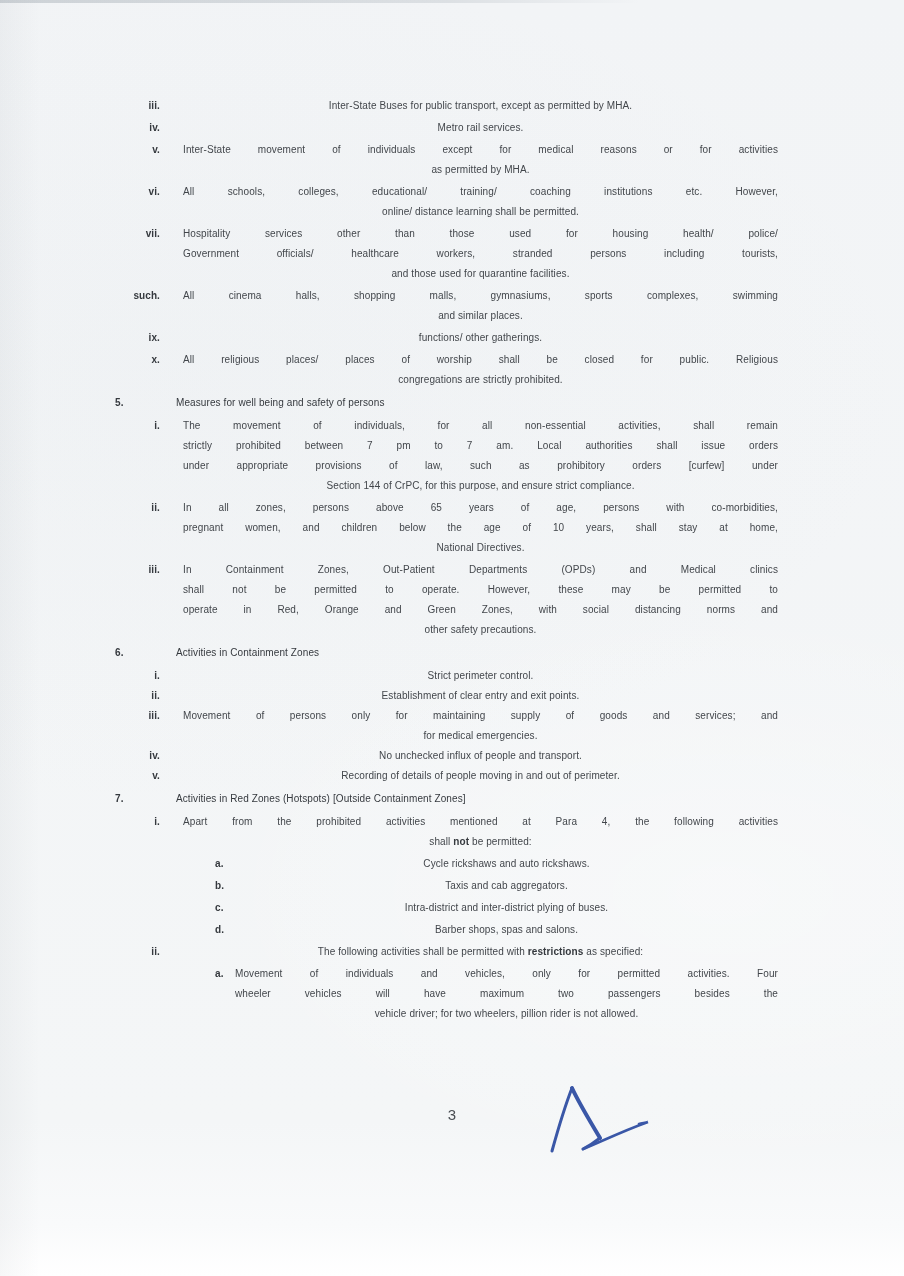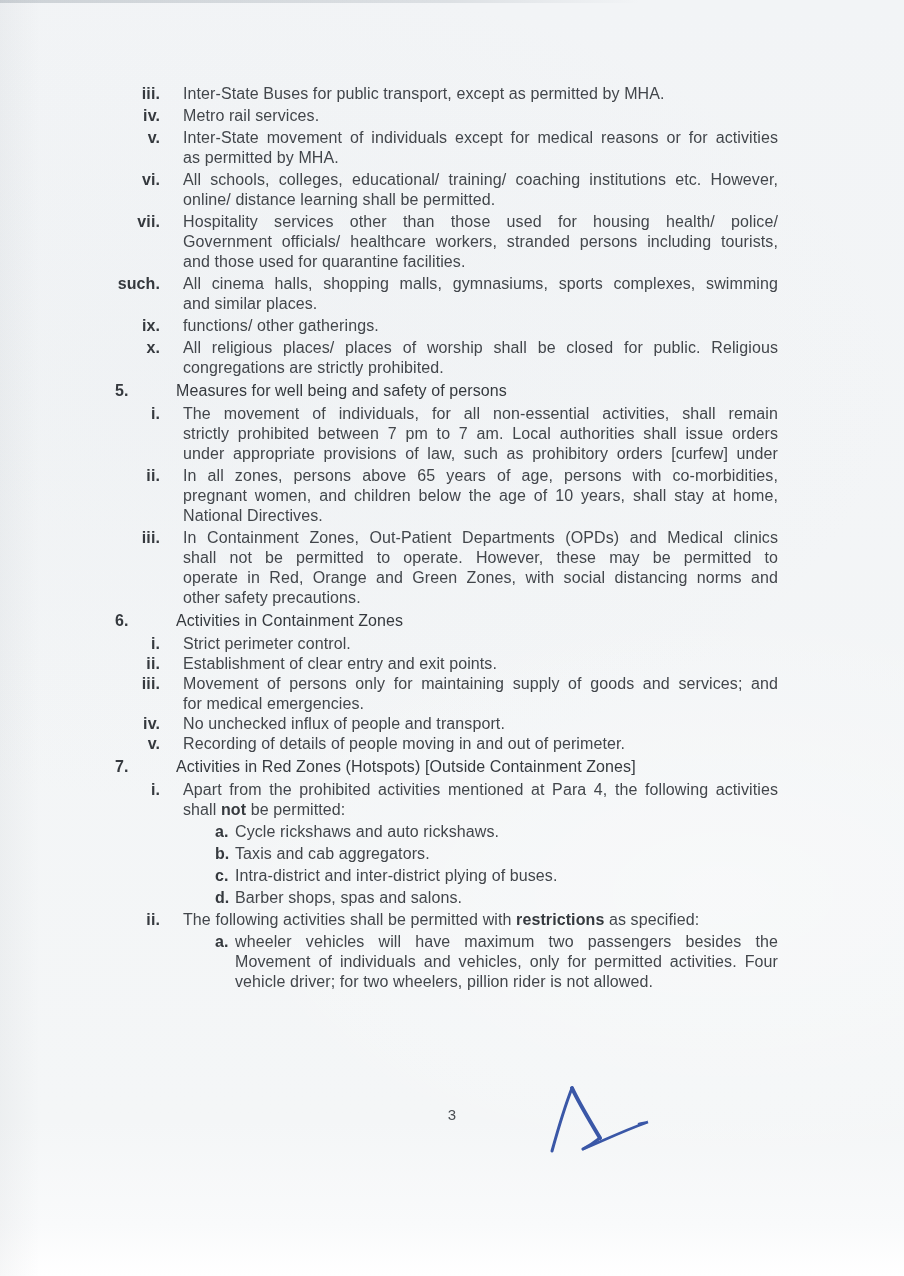--- a/index.html
+++ b/index.html
@@ -17,37 +17,37 @@
   }
   .scan-edge{
     position:absolute;top:0;left:0;height:3px;width:640px;
     background:linear-gradient(90deg, rgba(120,132,142,0.30), rgba(120,132,142,0.18) 70%, rgba(120,132,142,0) 100%);
   }
   .left-shade{
     position:absolute;top:0;left:0;bottom:0;width:40px;
     background:linear-gradient(90deg, rgba(90,100,110,0.05), rgba(0,0,0,0));
   }
   .content{
-    position:absolute;left:100px;top:84px;width:678px;
-    font-size:16px;line-height:20px;
+    position:absolute;left:100px;top:96px;width:678px;
+    font-size:10px;line-height:20px;
     letter-spacing:0.1px;
   }
   .row{display:flex;align-items:flex-start;}
   .row.roman{margin-bottom:2px;}
   .row.roman.tight{margin-bottom:0;}
   .row.section{margin-top:3px;margin-bottom:3px;}
   .row.letter{margin-bottom:2px;padding-left:115px;}
   .lbl{flex:none;font-weight:bold;color:#35393e;}
   .roman .lbl{width:60px;text-align:right;}
   .roman .txt{margin-left:23px;width:595px;}
   .section .lbl{width:60px;text-align:left;padding-left:15px;box-sizing:border-box;}
   .section .txt{margin-left:16px;font-weight:normal;color:#35393e;}
   .letter .lbl{width:20px;text-align:left;}
   .letter .txt{width:543px;}
-  .ln{min-height:20px;}
+  .ln{min-height:20px;text-align:center;}
   .ln.jl{text-align:justify;text-align-last:justify;}
   .ln b{color:#35393e;}
   .footer-pageno{
     position:absolute;left:0;top:1106px;width:904px;
     text-align:center;font-size:15px;color:#4a4e53;
   }
   .signature{
     position:absolute;left:536px;top:1080px;width:118px;height:76px;
   }
 </style>
@@ -118,20 +118,21 @@
         <div class="txt">
           <div class="ln">Measures for well being and safety of persons</div>
         </div>
       </div>
       <div class="row roman">
         <div class="lbl">i.</div>
         <div class="txt">
           <div class="ln jl">The movement of individuals, for all non-essential activities, shall remain</div>
           <div class="ln jl">strictly prohibited between 7 pm to 7 am.  Local authorities shall issue orders</div>
           <div class="ln jl">under appropriate provisions of law, such as prohibitory orders [curfew] under</div>
+          <div class="ln">Section 144 of CrPC, for this purpose, and ensure strict compliance.</div>
         </div>
       </div>
       <div class="row roman">
         <div class="lbl">ii.</div>
         <div class="txt">
           <div class="ln jl">In all zones, persons above 65 years of age, persons with co-morbidities,</div>
           <div class="ln jl">pregnant women, and children below the age of 10 years, shall stay at home,</div>
           <div class="ln">National Directives.</div>
         </div>
       </div>
@@ -220,22 +221,22 @@
       </div>
       <div class="row roman">
         <div class="lbl">ii.</div>
         <div class="txt">
           <div class="ln">The following activities shall be permitted with <b>restrictions</b> as specified:</div>
         </div>
       </div>
       <div class="row letter">
         <div class="lbl">a.</div>
         <div class="txt">
+          <div class="ln jl">Movement of individuals and vehicles, only for permitted activities. Four</div>
           <div class="ln jl">wheeler vehicles will have maximum two passengers besides the</div>
-          <div class="ln jl">Movement of individuals and vehicles, only for permitted activities. Four</div>
           <div class="ln">vehicle driver; for two wheelers, pillion rider is not allowed.</div>
         </div>
       </div>
     </div>
 
   <div class="footer-pageno">3</div>
 
   <svg class="signature" viewBox="0 0 118 76" fill="none">
     <g stroke="#3a57a7" stroke-linecap="round" fill="none">
       <path d="M16 71 C 21 53, 29 26, 36 8" stroke-width="3"></path>

